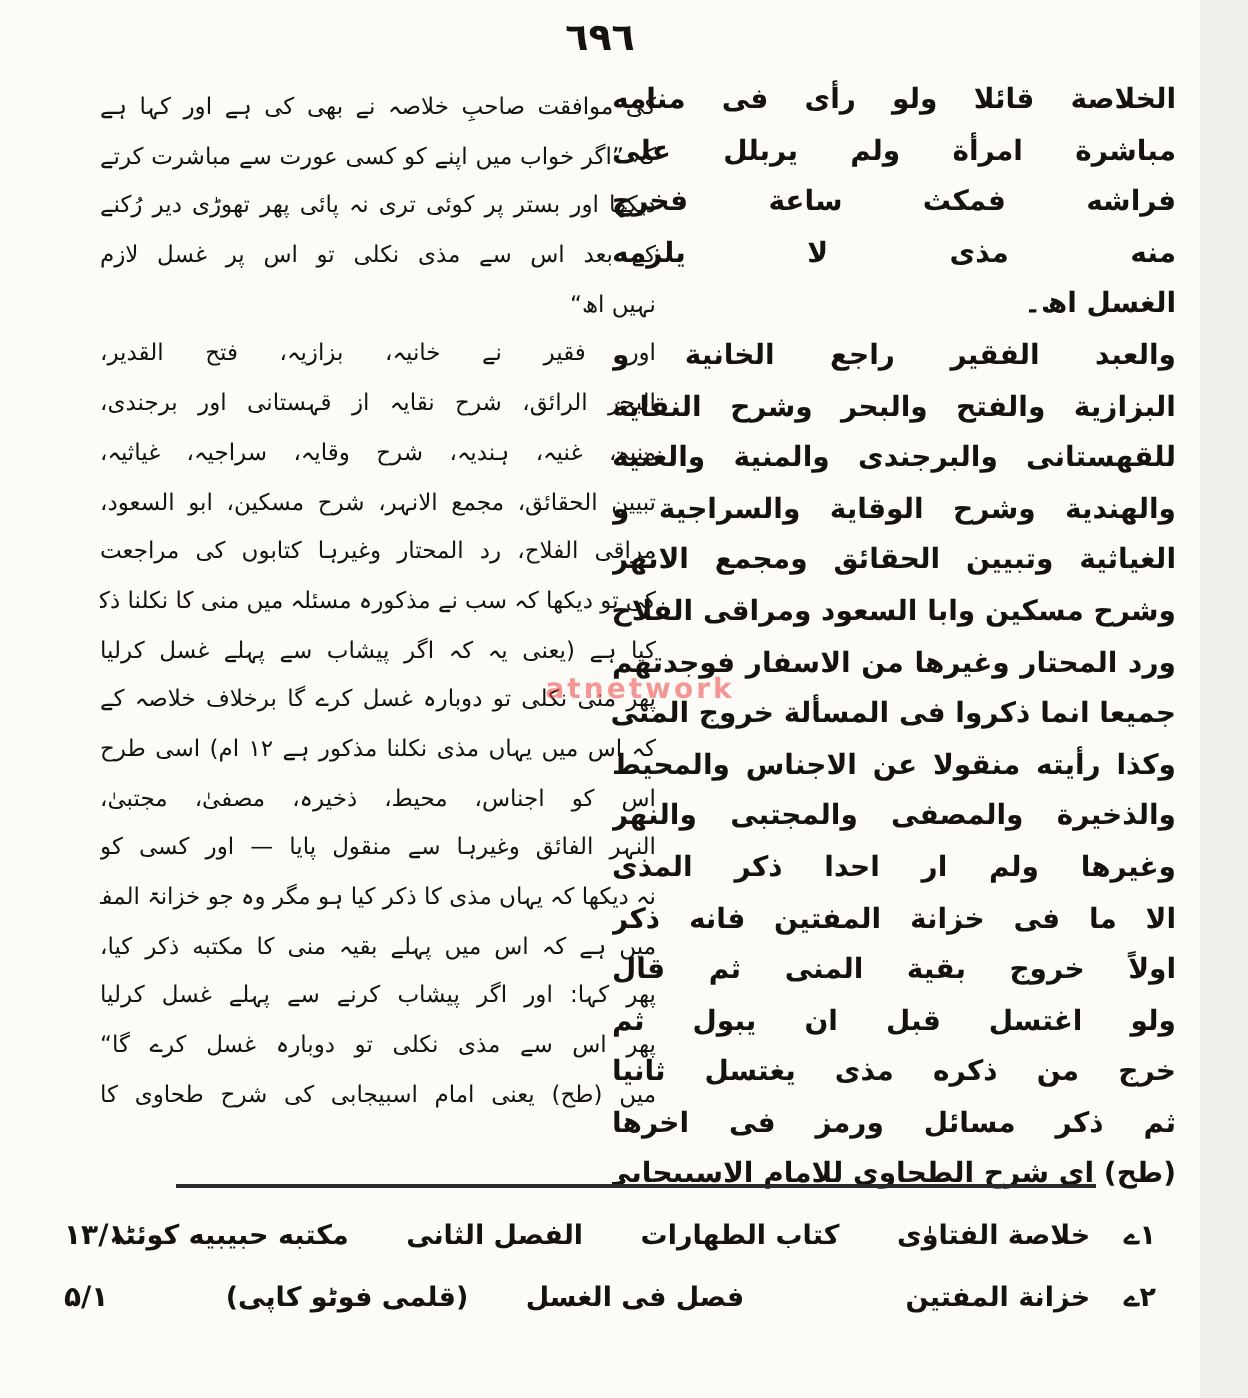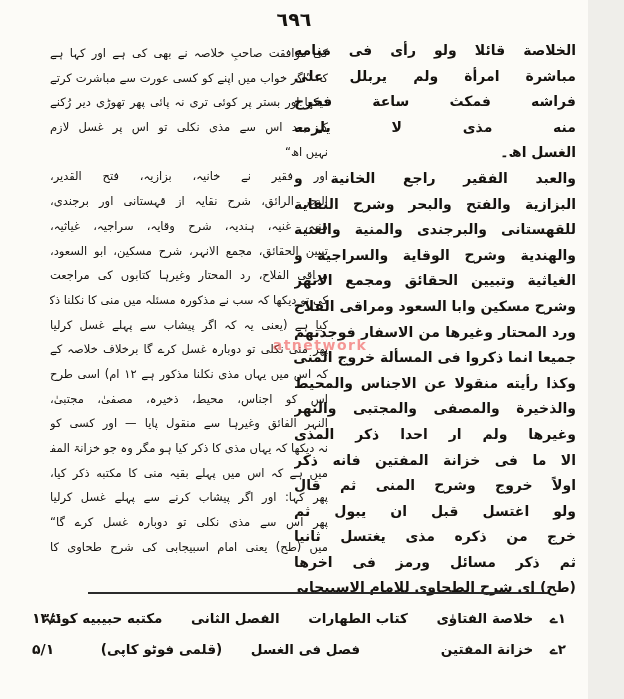--- a/index.html
+++ b/index.html
@@ -6,20 +6,21 @@
   body{
     width:624px;height:699px;
     background:#efeeea;
     font-family:"DejaVu Sans",sans-serif;
   }
   .page{
     position:relative;width:588px;height:699px;
     background:#fcfbf7;
     color:#16130f;
     overflow:hidden;
+    padding-left:12px;
   }
   .page-number{
     position:absolute;top:8px;left:0;right:0;
     text-align:center;font-size:19px;font-weight:700;letter-spacing:4px;
   }
   .col{position:absolute;direction:rtl;unicode-bidi:embed;}
   .col-right{top:38px;right:12px;width:282px;}
   .line-ar{
     height:25.6px;line-height:25.6px;font-size:14px;font-weight:600;
     text-align:justify;text-align-last:justify;overflow:hidden;white-space:nowrap;
@@ -72,21 +73,21 @@
       <div class="line-ar">للقهستانى والبرجندى والمنية والغنية</div>
       <div class="line-ar">والهندية وشرح الوقاية والسراجية و</div>
       <div class="line-ar">الغياثية وتبيين الحقائق ومجمع الانهر</div>
       <div class="line-ar">وشرح مسكين وابا السعود ومراقى الفلاح</div>
       <div class="line-ar">ورد المحتار وغيرها من الاسفار فوجدتهم</div>
       <div class="line-ar">جميعا انما ذكروا فى المسألة خروج المنى</div>
       <div class="line-ar">وكذا رأيته منقولا عن الاجناس والمحيط</div>
       <div class="line-ar">والذخيرة والمصفى والمجتبى والنهر</div>
       <div class="line-ar">وغيرها ولم ار احدا ذكر المذى</div>
       <div class="line-ar">الا ما فى خزانة المفتين فانه ذكر</div>
-      <div class="line-ar">اولاً خروج وشرح المنى ثم قال</div>
+      <div class="line-ar">اولاً خروج بقية المنى ثم قال</div>
       <div class="line-ar">ولو اغتسل قبل ان يبول ثم</div>
       <div class="line-ar">خرج من ذكره مذى يغتسل ثانيا</div>
       <div class="line-ar">ثم ذكر مسائل ورمز فى اخرها</div>
       <div class="line-ar">(طح) اى شرح الطحاوى للامام الاسبيجابى</div>
     </div>
 
   <div class="col col-left">
       <div class="line-ur">کی موافقت صاحبِ خلاصہ نے بھی کی ہے اور کہا ہے</div>
       <div class="line-ur">کہ ”اگر خواب میں اپنے کو کسی عورت سے مباشرت کرتے</div>
       <div class="line-ur">دیکھا اور بستر پر کوئی تری نہ پائی پھر تھوڑی دیر رُکنے</div>

